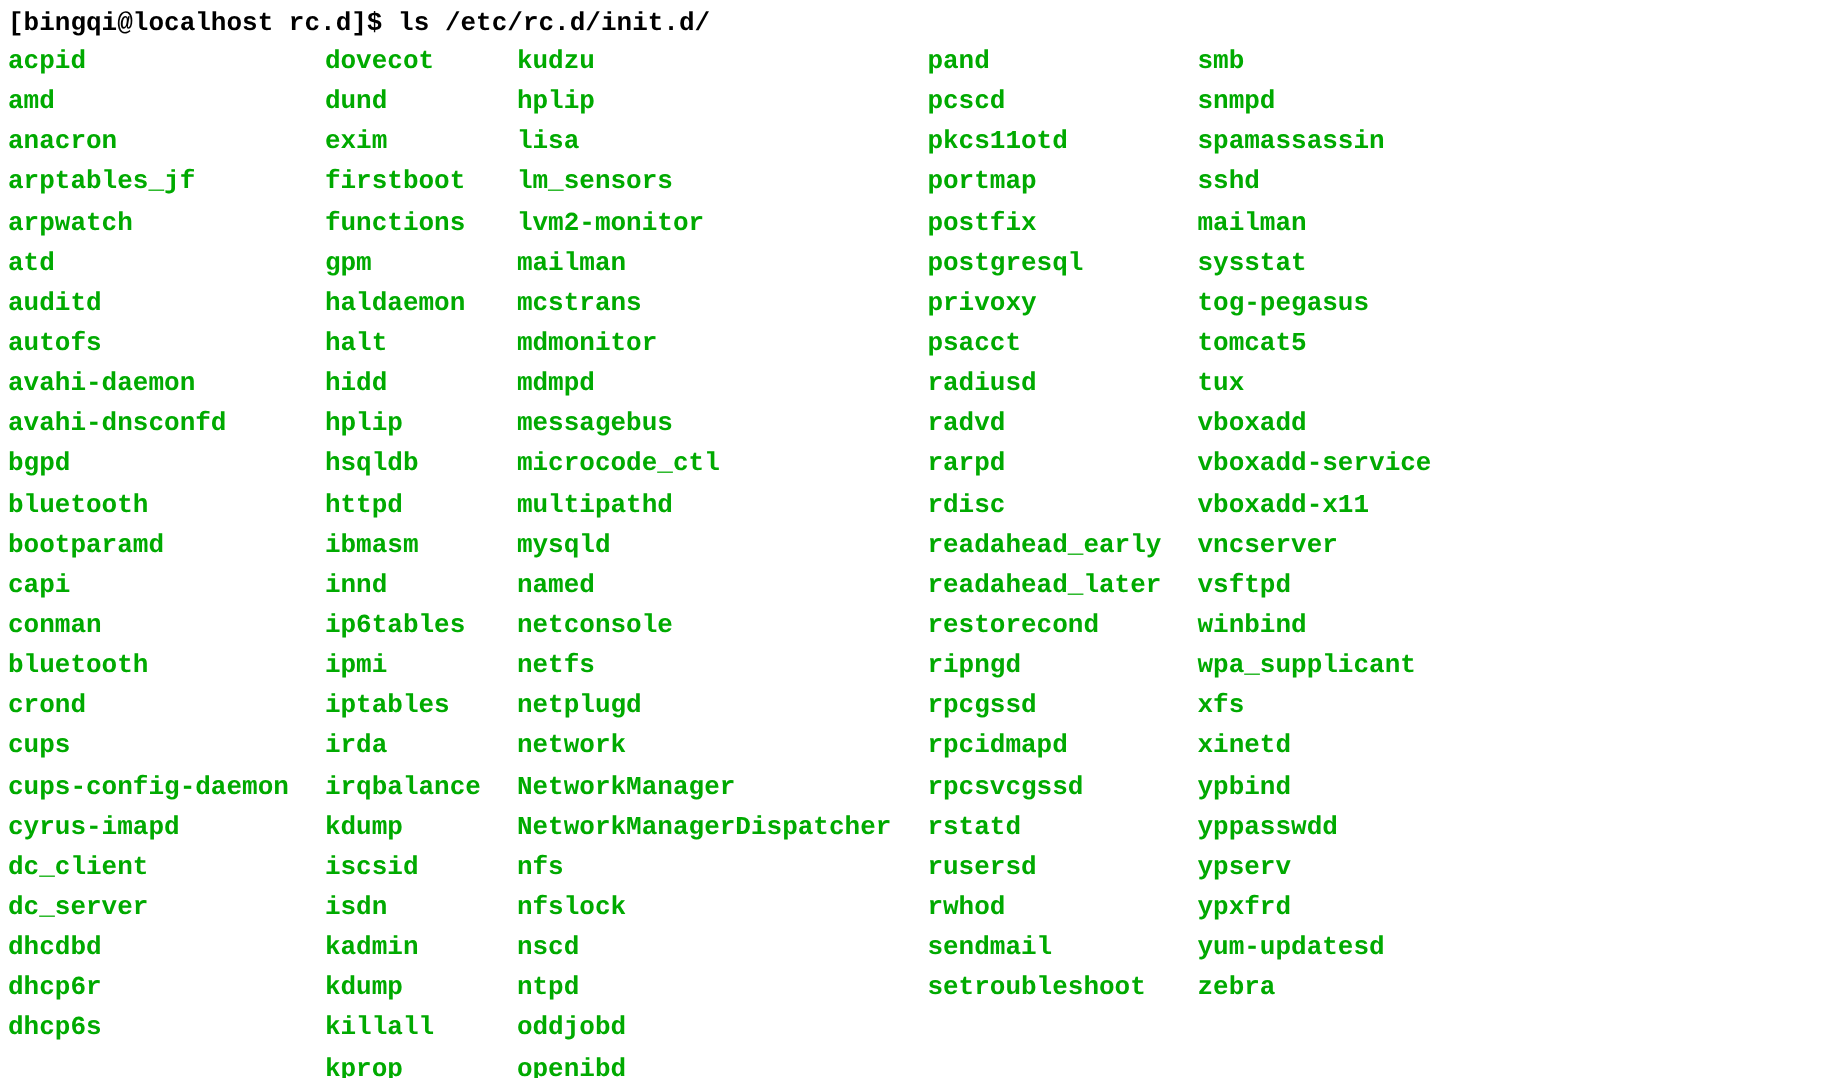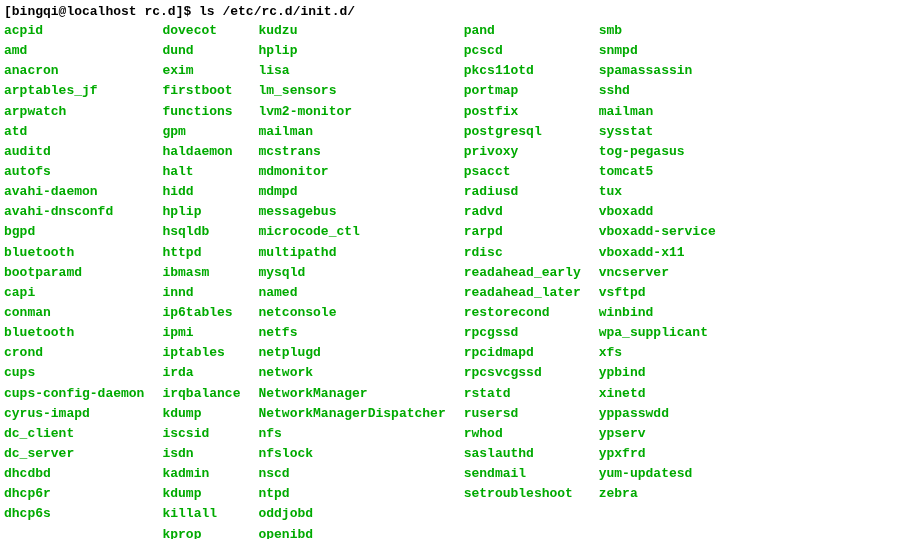--- a/index.html
+++ b/index.html
@@ -143,27 +143,27 @@
       <span class="file-item">postgresql</span>
       <span class="file-item">privoxy</span>
       <span class="file-item">psacct</span>
       <span class="file-item">radiusd</span>
       <span class="file-item">radvd</span>
       <span class="file-item">rarpd</span>
       <span class="file-item">rdisc</span>
       <span class="file-item">readahead_early</span>
       <span class="file-item">readahead_later</span>
       <span class="file-item">restorecond</span>
+      <span class="file-item">ripngd</span>
       <span class="file-item">rpcgssd</span>
       <span class="file-item">rpcidmapd</span>
       <span class="file-item">rpcsvcgssd</span>
       <span class="file-item">rstatd</span>
       <span class="file-item">rusersd</span>
       <span class="file-item">rwhod</span>
-      <span class="file-item">saslauthd</span>
       <span class="file-item">sendmail</span>
       <span class="file-item">setroubleshoot</span>
     </div>
     <div class="column">
       <span class="file-item">smb</span>
       <span class="file-item">snmpd</span>
       <span class="file-item">spamassassin</span>
       <span class="file-item">sshd</span>
       <span class="file-item">mailman</span>
       <span class="file-item">sysstat</span>
@@ -171,21 +171,21 @@
       <span class="file-item">tomcat5</span>
       <span class="file-item">tux</span>
       <span class="file-item">vboxadd</span>
       <span class="file-item">vboxadd-service</span>
       <span class="file-item">vboxadd-x11</span>
       <span class="file-item">vncserver</span>
       <span class="file-item">vsftpd</span>
       <span class="file-item">winbind</span>
       <span class="file-item">wpa_supplicant</span>
       <span class="file-item">xfs</span>
+      <span class="file-item">xinetd</span>
       <span class="file-item">ypbind</span>
-      <span class="file-item">xinetd</span>
       <span class="file-item">yppasswdd</span>
       <span class="file-item">ypserv</span>
       <span class="file-item">ypxfrd</span>
       <span class="file-item">yum-updatesd</span>
       <span class="file-item">zebra</span>
     </div>
   </div>
 
 </body></html>

